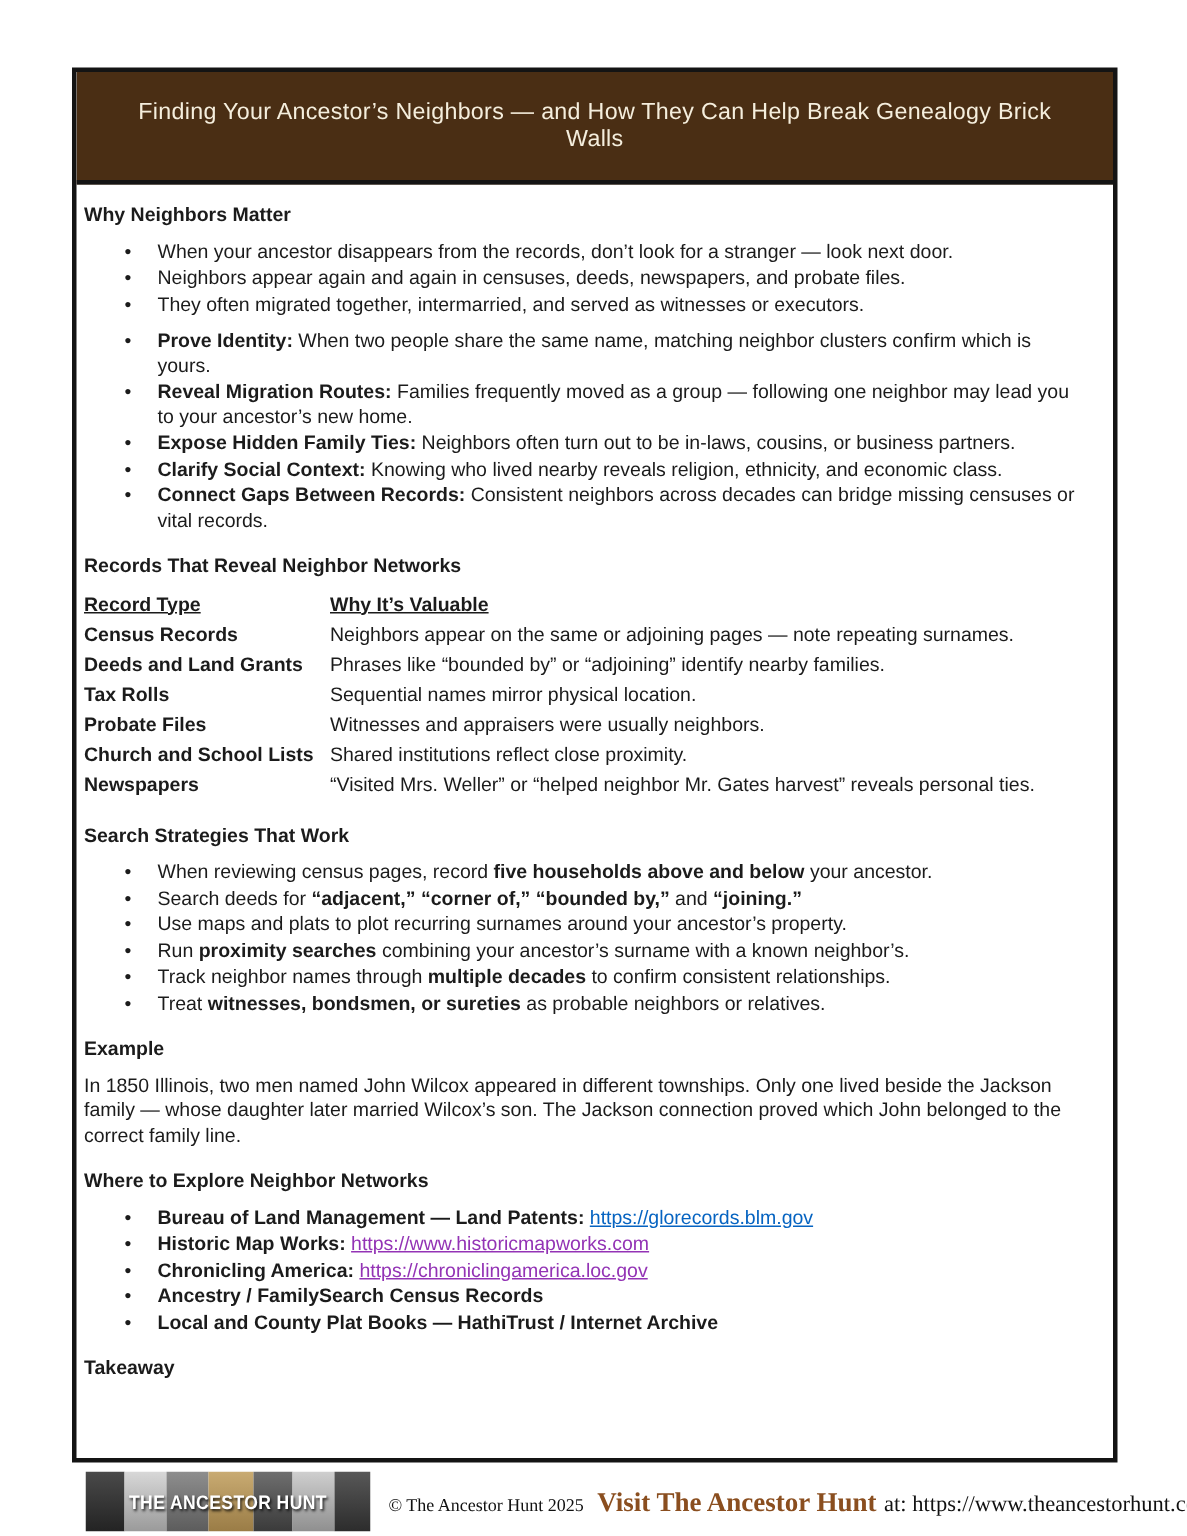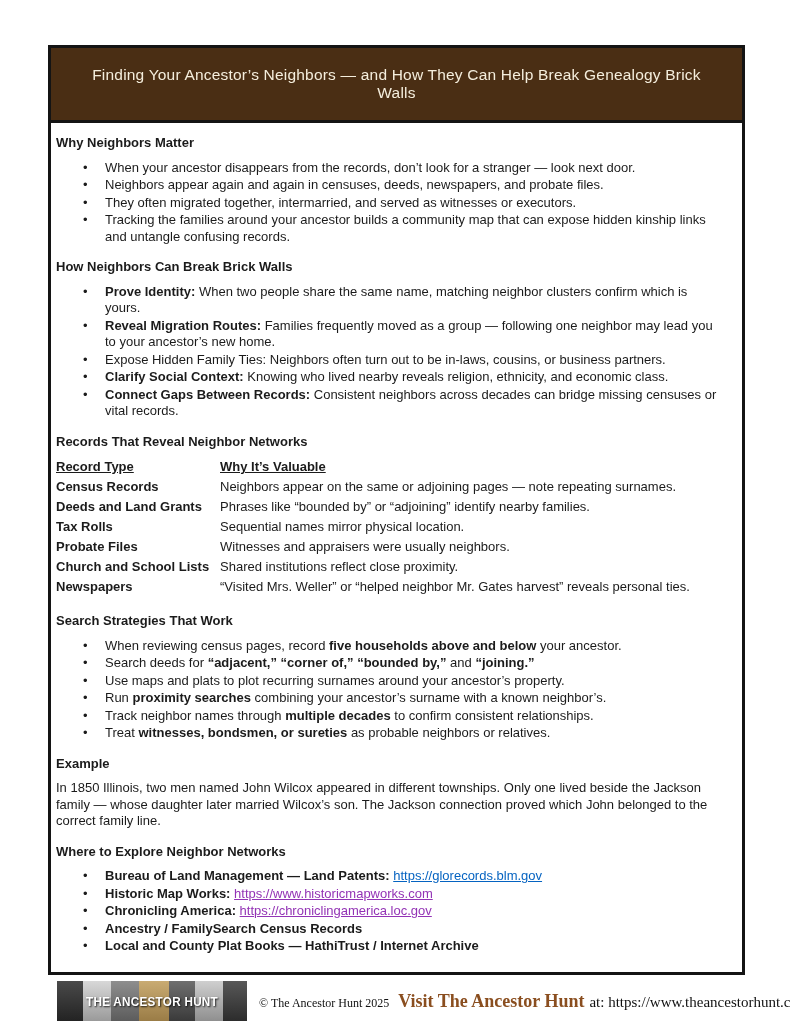--- a/index.html
+++ b/index.html
@@ -118,30 +118,28 @@
   </div>
 
   <div class="content">
 
     <section>
       <div class="sec-h">Why Neighbors Matter</div>
       <ul class="blist">
         <li>When your ancestor disappears from the records, don’t look for a stranger — look next door.</li>
         <li>Neighbors appear again and again in censuses, deeds, newspapers, and probate files.</li>
         <li>They often migrated together, intermarried, and served as witnesses or executors.</li>
-        <li>Tracking the families around your ancestor builds a community map that can expose hidden kinship links and untangle confusing records.</li>
-      </ul>
-    </section>
-
-    <section>
-      <div class="sec-h">How Neighbors Can Break Brick Walls</div>
+      </ul>
+    </section>
+
+    <section>
       <ul class="blist">
         <li><span style="font-weight: bold;">Prove Identity:</span><span> When two people share the same name, matching neighbor clusters confirm which is yours.</span></li>
         <li><span style="font-weight: bold;">Reveal Migration Routes:</span><span> Families frequently moved as a group — following one neighbor may lead you to your ancestor’s new home.</span></li>
-        <li><span style="font-weight: normal;">Expose Hidden Family Ties:</span><span> Neighbors often turn out to be in-laws, cousins, or business partners.</span></li>
+        <li><span style="font-weight: bold;">Expose Hidden Family Ties:</span><span> Neighbors often turn out to be in-laws, cousins, or business partners.</span></li>
         <li><span style="font-weight: bold;">Clarify Social Context:</span><span> Knowing who lived nearby reveals religion, ethnicity, and economic class.</span></li>
         <li><span style="font-weight: bold;">Connect Gaps Between Records:</span><span> Consistent neighbors across decades can bridge missing censuses or vital records.</span></li>
       </ul>
     </section>
 
     <section>
       <div class="sec-h">Records That Reveal Neighbor Networks</div>
       <table class="rec-table">
         <tbody>
             <tr class="hdr">

